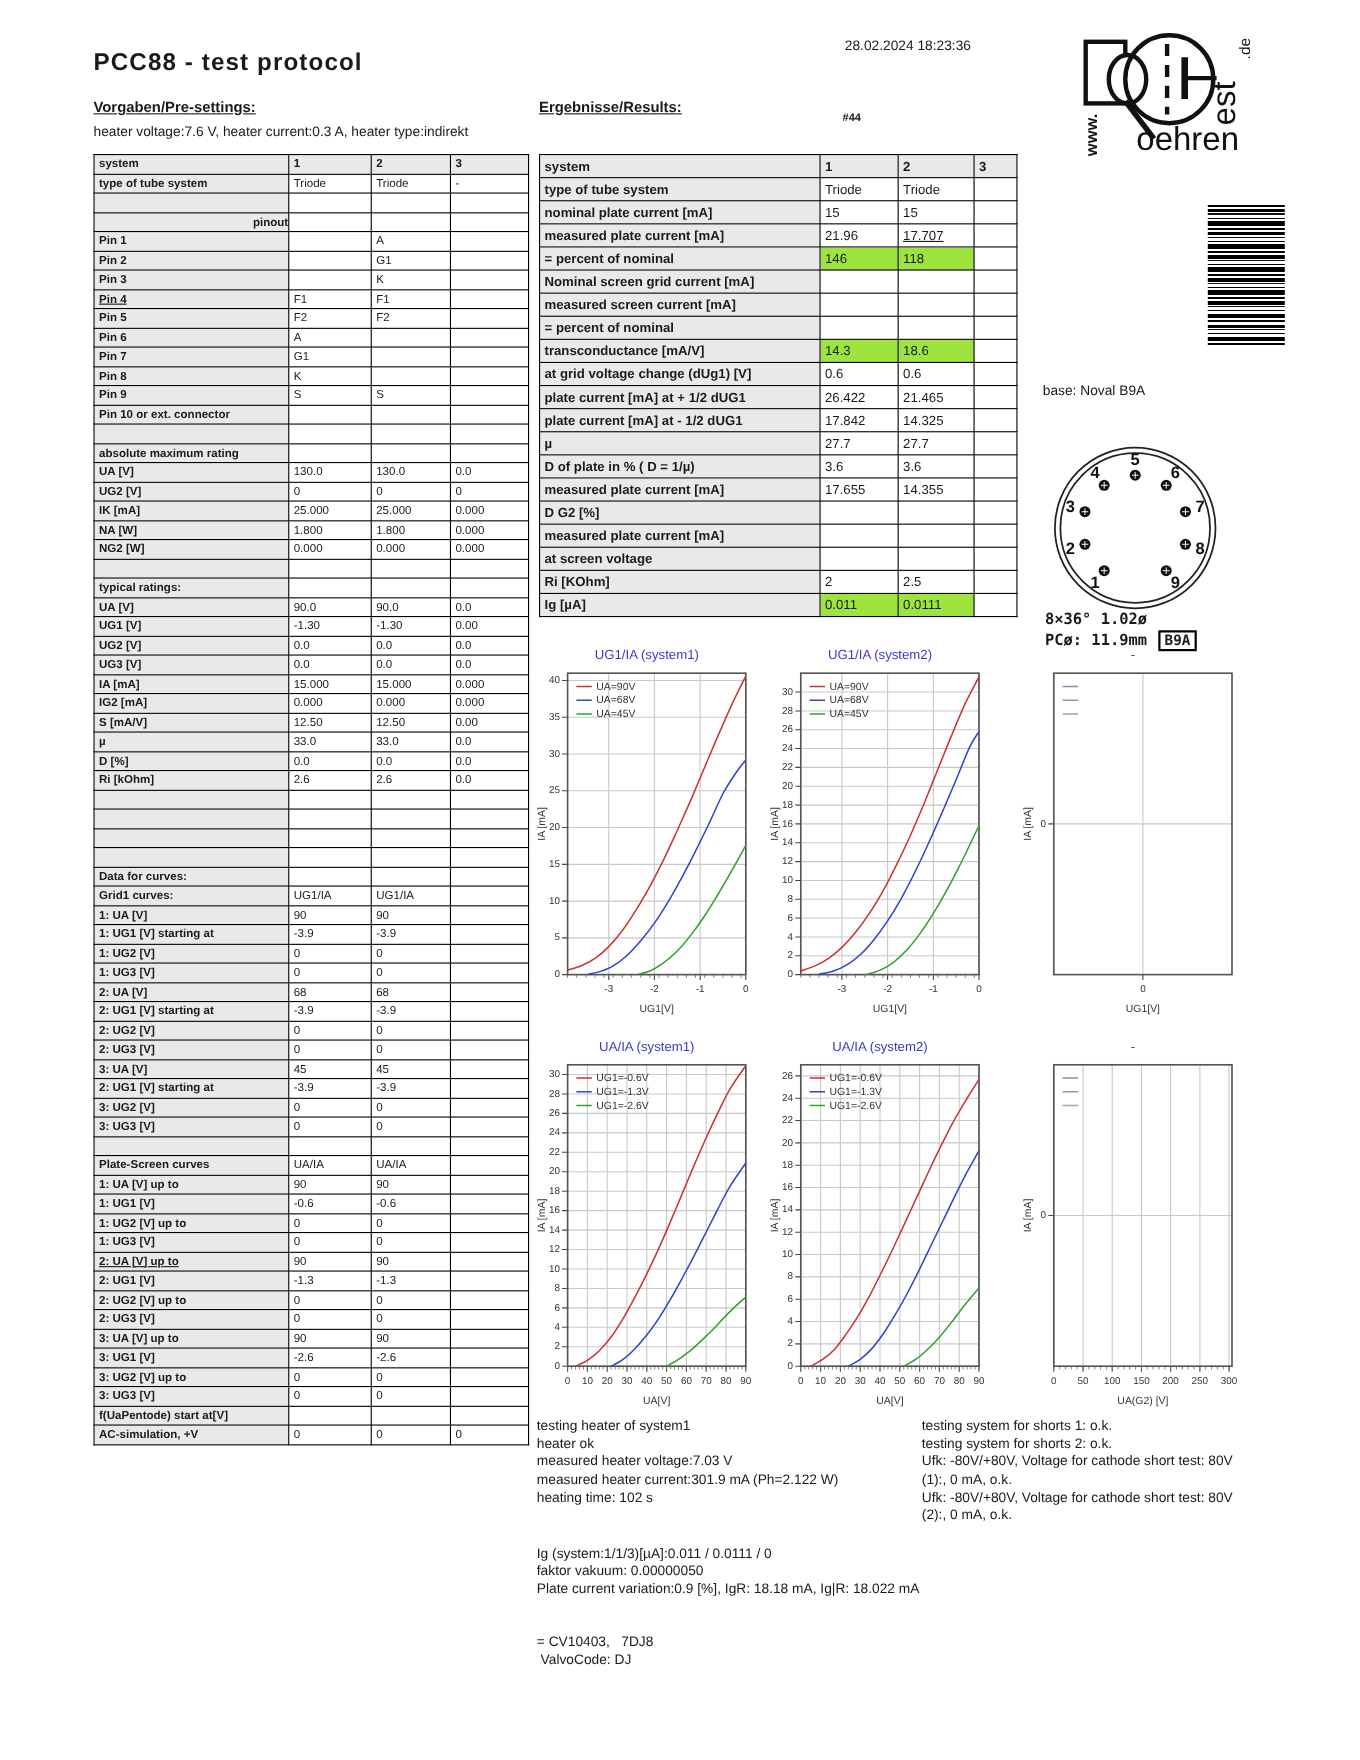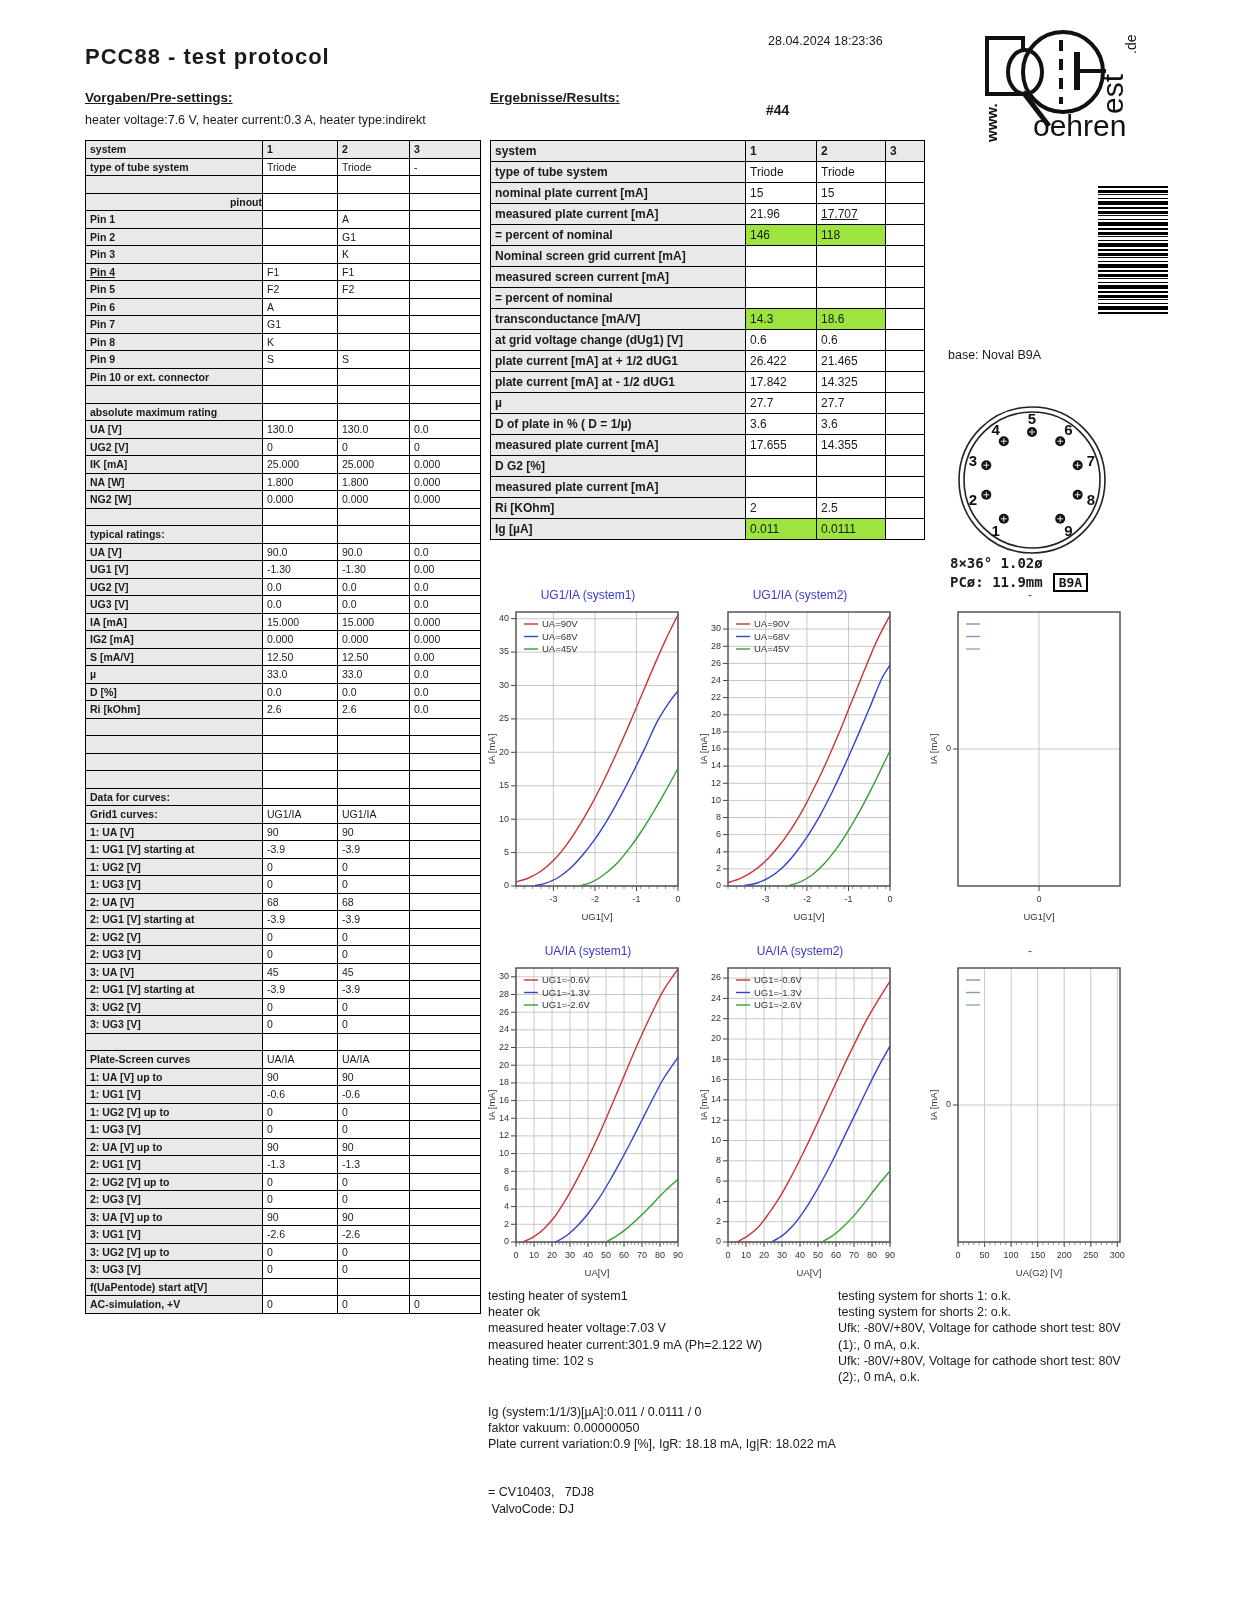--- a/index.html
+++ b/index.html
@@ -5,21 +5,21 @@
   html,body{margin:0;padding:0;background:#ffffff;}
   #page{position:relative;width:1236px;height:1600px;background:#fff;
         font-family:"Liberation Sans",sans-serif;color:#1a1a1a;overflow:hidden;}
   .abs{position:absolute;}
   #timestamp{left:768px;top:34px;font-size:12.5px;}
   #title{left:85px;top:44px;font-size:22px;font-weight:bold;letter-spacing:1px;margin:0;}
   .sect-head{font-size:13.5px;font-weight:bold;text-decoration:underline;}
   #pre-head{left:85px;top:90px;}
   #res-head{left:490px;top:90px;}
   #pre-line{left:85px;top:113px;font-size:12.5px;}
-  #tube-number{left:766px;top:102px;font-size:14px;font-weight:bold;}
+  #tube-number{left:766px;top:102px;font-size:10px;font-weight:bold;}
   #base-label{left:948px;top:348px;font-size:12.5px;}
   table{border-collapse:collapse;table-layout:fixed;}
   td{border:1px solid #000;overflow:hidden;white-space:nowrap;padding:0 0 0 4px;}
   #left-table-wrap{left:85px;top:140px;}
   #left-table td{height:16.5px;line-height:16.5px;font-size:10.5px;}
   #results-table-wrap{left:490px;top:140px;}
   #results-table td{height:20px;line-height:20px;font-size:12px;}
   td.lbl{background:#e9e9e9;font-weight:bold;}
   td.hdr{background:#e9e9e9;font-weight:bold;}
   td.hl{background:#9de53e;}
@@ -42,21 +42,21 @@
   #socket-dims{left:950px;top:554px;font-family:"DejaVu Sans Mono",monospace;
                font-size:14px;font-weight:bold;line-height:19px;}
   #b9a-badge{display:inline-block;border:2px solid #000;padding:0 4px;margin-left:10px;
              font-size:13px;line-height:15px;}
 </style>
 </head>
 <body>
 
 <div id="page">
 
-  <div class="abs" id="timestamp">28.04.2024  18:23:36</div>
+  <div class="abs" id="timestamp">28.02.2024  18:23:36</div>
   <h1 class="abs" id="title">PCC88  -  test protocol</h1>
 
   <div class="abs sect-head" id="pre-head">Vorgaben/Pre-settings:</div>
   <div class="abs" id="pre-line">heater voltage:7.6 V, heater current:0.3 A, heater type:indirekt</div>
 
   <div class="abs sect-head" id="res-head">Ergebnisse/Results:</div>
   <div class="abs" id="tube-number">#44</div>
 
   <div class="abs" id="logo">
     <svg width="170" height="155" viewBox="0 0 170 155">
@@ -461,21 +461,21 @@
             <td style="width: 67px;">0</td>
             <td style="width: 66px;"></td>
           </tr>
           <tr>
             <td class="lbl" style="width: 172px;">1: UG3 [V]</td>
             <td style="width: 70px;">0</td>
             <td style="width: 67px;">0</td>
             <td style="width: 66px;"></td>
           </tr>
           <tr>
-            <td class="lbl" style="width: 172px;">2: UA [V] up to</td>
+            <td class="lbl" style="width: 172px; text-decoration: underline;">2: UA [V] up to</td>
             <td style="width: 70px;">90</td>
             <td style="width: 67px;">90</td>
             <td style="width: 66px;"></td>
           </tr>
           <tr>
             <td class="lbl" style="width: 172px;">2: UG1 [V]</td>
             <td style="width: 70px;">-1.3</td>
             <td style="width: 67px;">-1.3</td>
             <td style="width: 66px;"></td>
           </tr>
@@ -624,20 +624,26 @@
             <td style="width: 34px;"></td>
           </tr>
           <tr>
             <td class="lbl" style="width: 250px;">D G2 [%]</td>
             <td style="width: 66px;"></td>
             <td style="width: 64px;"></td>
             <td style="width: 34px;"></td>
           </tr>
           <tr>
             <td class="lbl" style="width: 250px;">measured plate current [mA]</td>
+            <td style="width: 66px;"></td>
+            <td style="width: 64px;"></td>
+            <td style="width: 34px;"></td>
+          </tr>
+          <tr>
+            <td class="lbl" style="width: 250px;">at screen voltage</td>
             <td style="width: 66px;"></td>
             <td style="width: 64px;"></td>
             <td style="width: 34px;"></td>
           </tr>
           <tr>
             <td class="lbl" style="width: 250px;">Ri [KOhm]</td>
             <td style="width: 66px;">2</td>
             <td style="width: 64px;">2.5</td>
             <td style="width: 34px;"></td>
           </tr>

